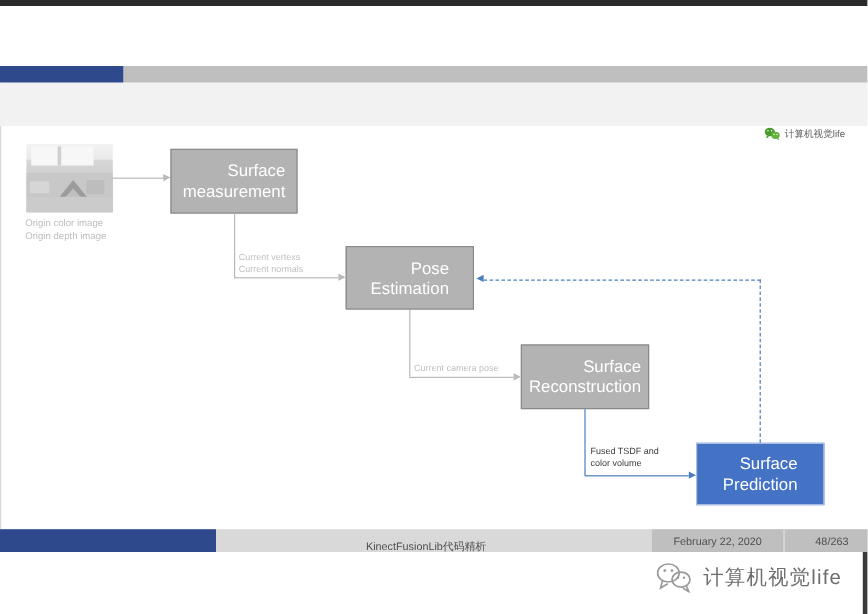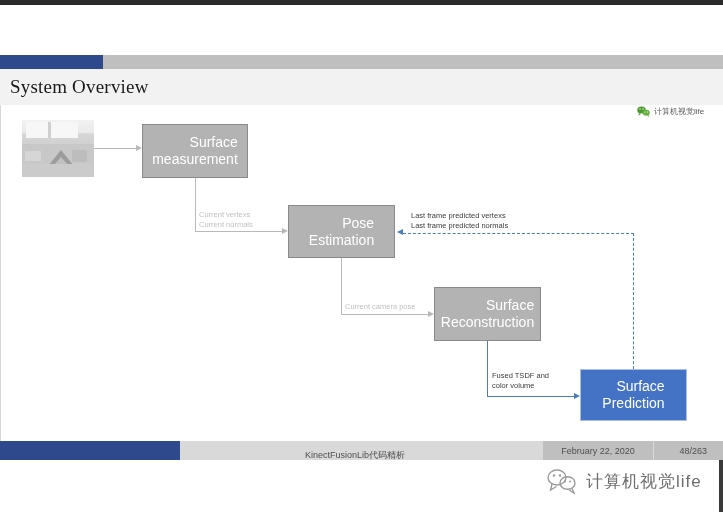--- a/index.html
+++ b/index.html
@@ -101,21 +101,20 @@
 
 <div id="stage">
 
   <div class="topstrip"></div>
   <div class="whiteband"></div>
   <div class="accentbar-blue"></div>
   <div class="accentbar-gray"></div>
   <div class="slidebody"></div>
   <div class="titleband"></div>
 
-  <div class="slide-title">System Overview</div>
 
   <div class="wx-top">
     <svg width="13" height="11" viewBox="0 0 26 22">
       <ellipse cx="9" cy="8" rx="8.5" ry="7" fill="#4a9b2f"></ellipse>
       <path d="M4 14 L3 19 L8 16 Z" fill="#4a9b2f"></path>
       <circle cx="6" cy="6" r="1.3" fill="#ffffff"></circle>
       <circle cx="12" cy="6" r="1.3" fill="#ffffff"></circle>
       <ellipse cx="18.5" cy="13.5" rx="7" ry="6" fill="#63b23c"></ellipse>
       <path d="M23 18 L25 22 L20.5 19.5 Z" fill="#63b23c"></path>
       <circle cx="16" cy="12" r="1.1" fill="#ffffff"></circle>
@@ -127,20 +126,24 @@
   <div class="thumb">
     <div class="win"></div>
       <div class="mullion"></div>
     <div class="desk"></div>
     <div class="paper"></div>
       <div class="paper2"></div>
     <div class="tri"></div>
       <div class="tri-in"></div>
     <div class="floor"></div>
   </div>
+  <div class="thumb-caption">
+    <div>Origin color image</div>
+    <div>Origin depth image</div>
+  </div>
 
   <div class="ln" style="left:94px;top:148px;width:42px;height:1px;"></div>
   <div class="ah right-gray" style="left:136px;top:145px;"></div>
 
   <div class="node gray" id="node-surface-measurement">
     <div>
       <div>Surface</div>
       <div>measurement</div>
     </div>
   </div>
@@ -186,24 +189,20 @@
   <div class="ln blue" style="left:487px;top:396px;width:87px;height:1px;"></div>
   <div class="ah right-blue" style="left:574px;top:393px;"></div>
   <div class="edge-label dark" style="left:492px;top:371px;">
     <div>Fused TSDF and</div>
     <div>color volume</div>
   </div>
 
   <div class="dash-v" style="left:633px;top:233px;height:136px;"></div>
   <div class="dash-h" style="left:403px;top:233px;width:231px;"></div>
   <div class="ah left-blue" style="left:397px;top:229px;"></div>
-  <div class="edge-label dark" style="left:411px;top:211px;">
-    <div>Last frame predicted vertexs</div>
-    <div>Last frame predicted normals</div>
-  </div>
 
   <div class="footer">
     <div class="f-blue"></div>
     <div class="f-gray"></div>
     <div class="f-gray2"></div>
     <div class="f-gray3"></div>
     <div class="f-author">刘国庆（RSE, NEU）</div>
     <div class="f-subject">KinectFusionLib代码精析</div>
     <div class="f-date">February 22, 2020</div>
     <div class="f-page">48/263</div>

